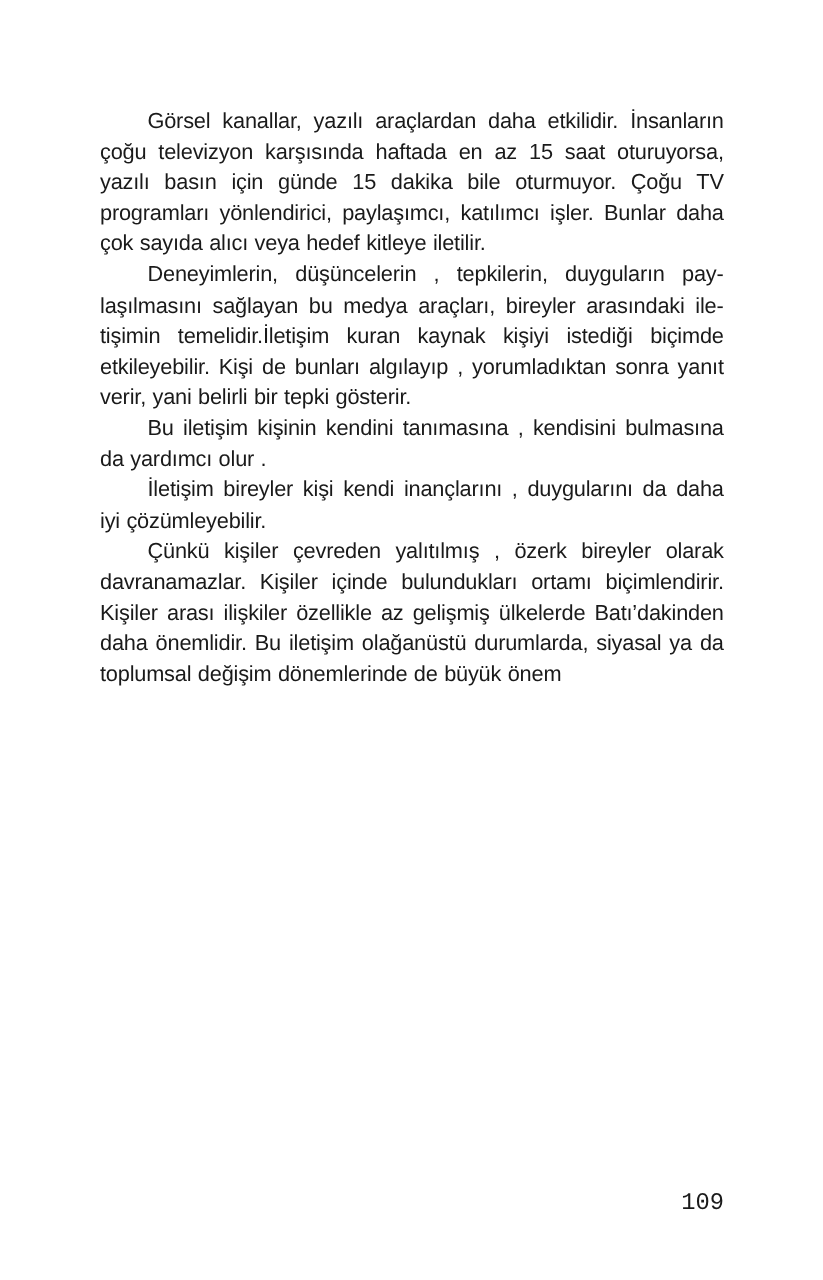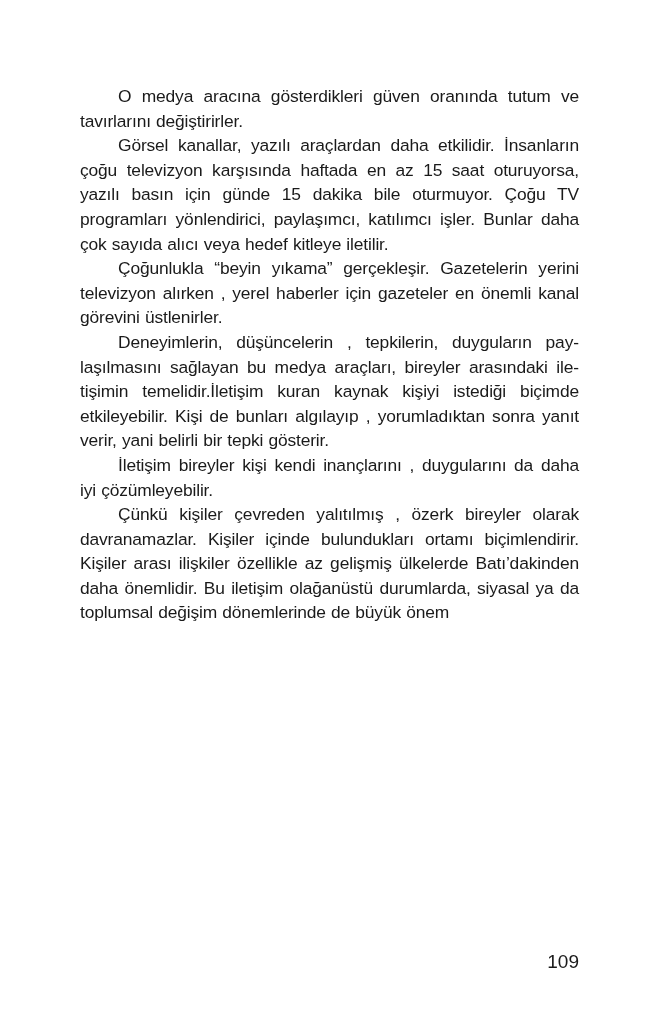--- a/index.html
+++ b/index.html
@@ -30,31 +30,30 @@
       hyphens: manual;
       letter-spacing: -0.15px;
       word-spacing: 0.5px;
     }
     .page-number {
       position: absolute;
       left: 545px;
       top: 950px;
       width: 34px;
       text-align: right;
-      font-family: Liberation Sans, sans-serif;
+      font-family: Liberation Mono, monospace;
       font-size: 19px;
       line-height: 24px;
       color: #1a1a1a;
     }
   </style>
 </head>
 <body>
 
 <div class="page">
-  <p class="para">O medya aracına gösterdikleri güven oranında tutum ve tavırlarını değiştirirler.</p>
   <p class="para">Görsel kanallar, yazılı araçlardan daha etkilidir. İnsanla­rın çoğu televizyon karşısında haftada en az 15 saat oturu­yorsa, yazılı basın için günde 15 dakika bile oturmuyor. Çoğu TV programları yönlendirici, paylaşımcı, katılımcı işler. Bunlar daha çok sayıda alıcı veya hedef kitleye iletilir.</p>
-  <p class="para"> Çoğunlukla “beyin yıkama” gerçekleşir. Gazetelerin yeri­ni televizyon alırken , yerel haberler için gazeteler en önemli kanal görevini üstlenirler.</p>
   <p class="para">Deneyimlerin, düşüncelerin , tepkilerin, duyguların pay­laşılmasını sağlayan bu medya araçları, bireyler arasındaki ile­tişimin temelidir.İletişim kuran kaynak kişiyi istediği biçimde etkileyebilir. Kişi de bunları algılayıp , yorumladıktan sonra yanıt verir, yani belirli bir tepki gösterir.</p>
+  <p class="para">Bu iletişim kişinin kendini tanımasına , kendisini bulması­na da yardımcı olur .</p>
   <p class="para">İletişim bireyler kişi kendi inançlarını , duygularını da daha iyi çözümleyebilir.</p>
   <p class="para">Çünkü kişiler çevreden yalıtılmış , özerk bireyler olarak davranamazlar. Kişiler içinde bulundukları ortamı biçimlendi­rir. Kişiler arası ilişkiler özellikle az gelişmiş ülkelerde Batı’da­kinden daha önemlidir. Bu iletişim olağanüstü durumlarda, si­yasal ya da toplumsal değişim dönemlerinde de büyük önem</p>
 </div>
 
 <div class="page-number">109</div>
 
 </body></html>

